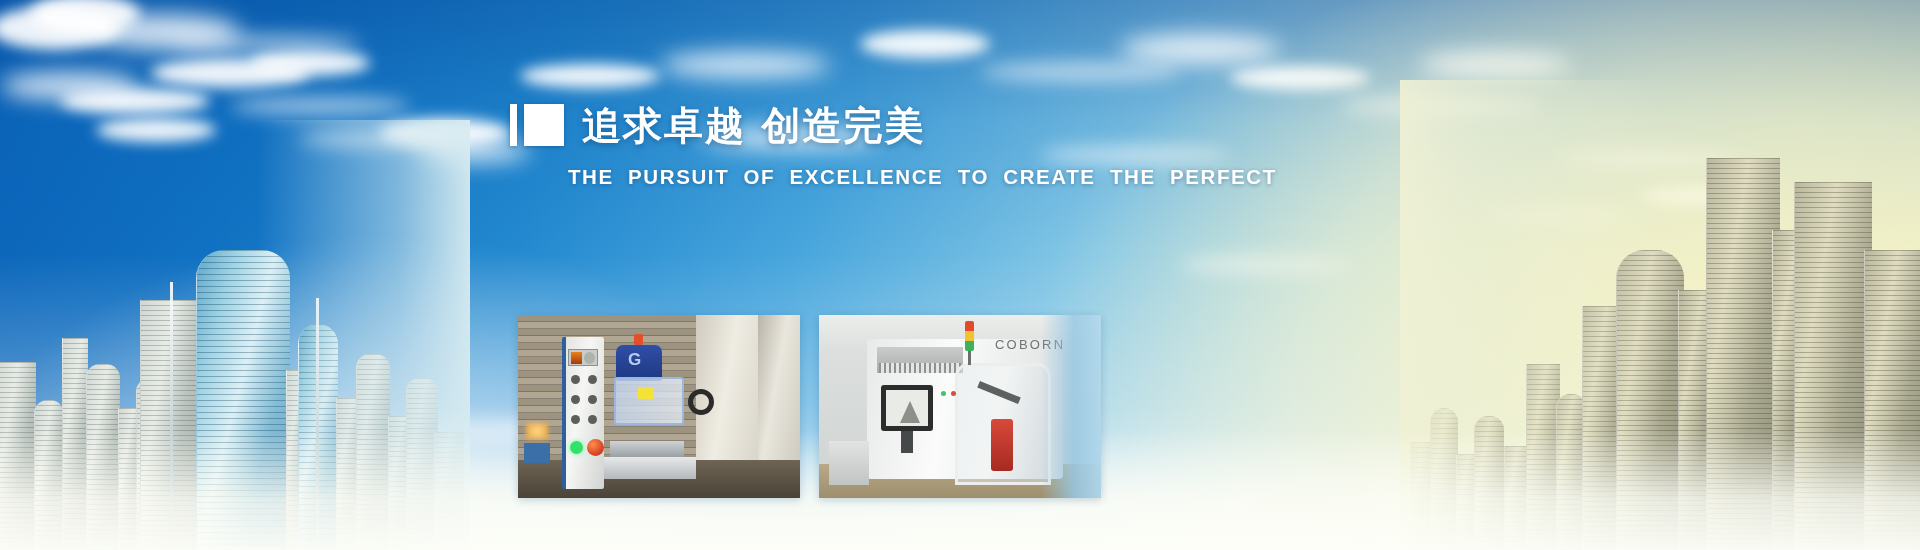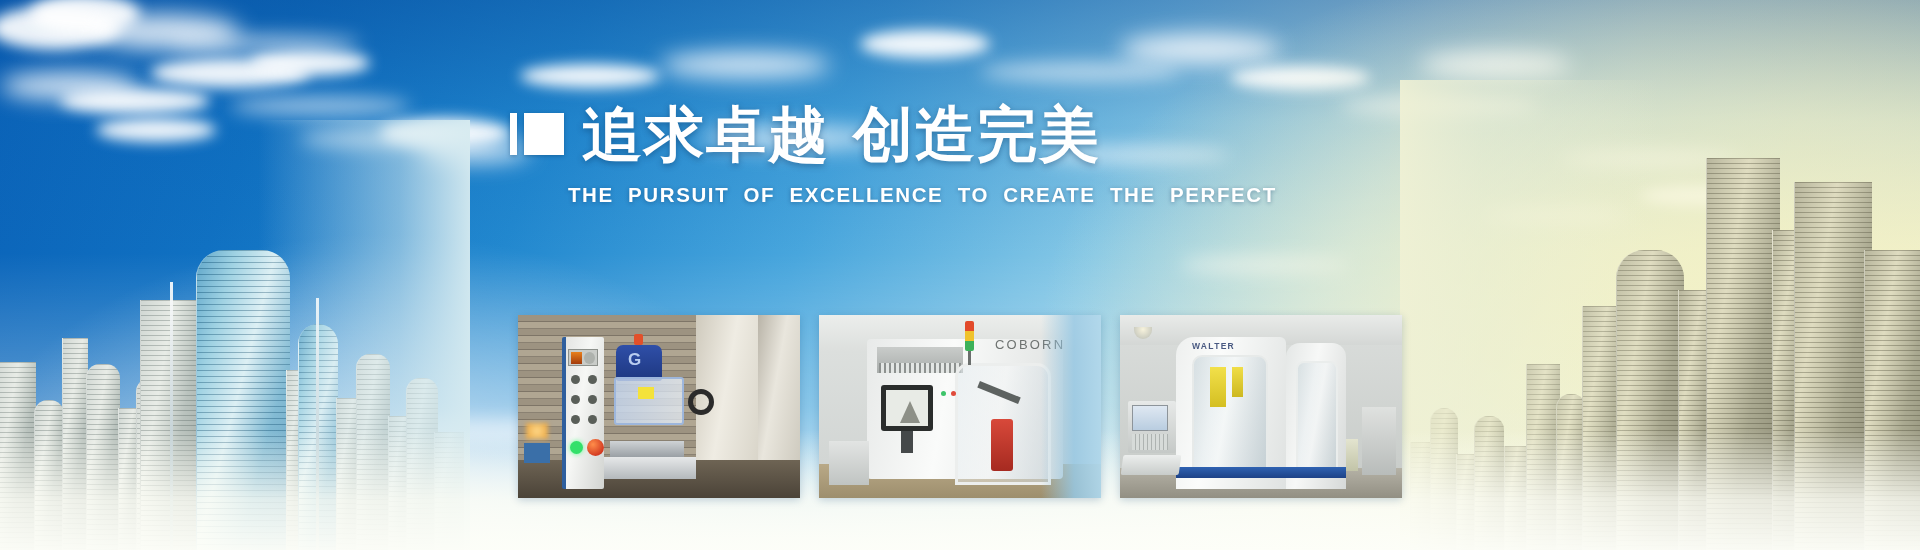--- a/index.html
+++ b/index.html
@@ -124,21 +124,21 @@
   .logo-bar {
     width:7px; height:42px; background:#ffffff; margin-right:7px;
     box-shadow:0 1px 4px rgba(0,40,80,0.35);
   }
   .logo-square {
     width:40px; height:42px; background:#ffffff;
     box-shadow:0 1px 4px rgba(0,40,80,0.35);
   }
   .headline {
     font-family:"DejaVu Sans","Liberation Sans",sans-serif;
-    font-size:60px;
+    font-size:39px;
     font-weight:bold;
     color:#ffffff;
     letter-spacing:2px;
     line-height:1;
     white-space:nowrap;
     text-shadow:0 2px 6px rgba(0,45,90,0.42);
   }
   .subline {
     margin-top:19px;
     margin-left:58px;
@@ -561,37 +561,15 @@
         <div class="p2-beacon"></div>
         <div class="p2-beaconrod"></div>
         <div class="p2-cab"></div>
         <div class="p2-dots" style="left:122px; top:76px; background:#3ec46a;"></div>
         <div class="p2-dots" style="left:132px; top:76px; background:#e04a3a;"></div>
         <div class="p2-brand">COBORN</div>
         <div class="p2-cloudstrip"></div>
       </div>
     </div>
 
-    <div class="photo">
-      <div class="scene">
-        <div class="p3-bg"></div>
-        <div class="p3-ceil"></div>
-        <div class="p3-floor"></div>
-        <div class="p3-lamp"></div>
-        <div class="p3-cab"></div>
-        <div class="p3-jerry"></div>
-        <div class="p3-main"></div>
-        <div class="p3-right"></div>
-        <div class="p3-glass"></div>
-        <div class="p3-glass2"></div>
-        <div class="p3-yellow"></div>
-        <div class="p3-yellow2"></div>
-        <div class="p3-blueband"></div>
-        <div class="p3-brand">WALTER</div>
-        <div class="p3-cnc"></div>
-        <div class="p3-cncscreen"></div>
-        <div class="p3-keys"></div>
-        <div class="p3-kb"></div>
-      </div>
-    </div>
 
   </div>
 </div>
 
 </body></html>

